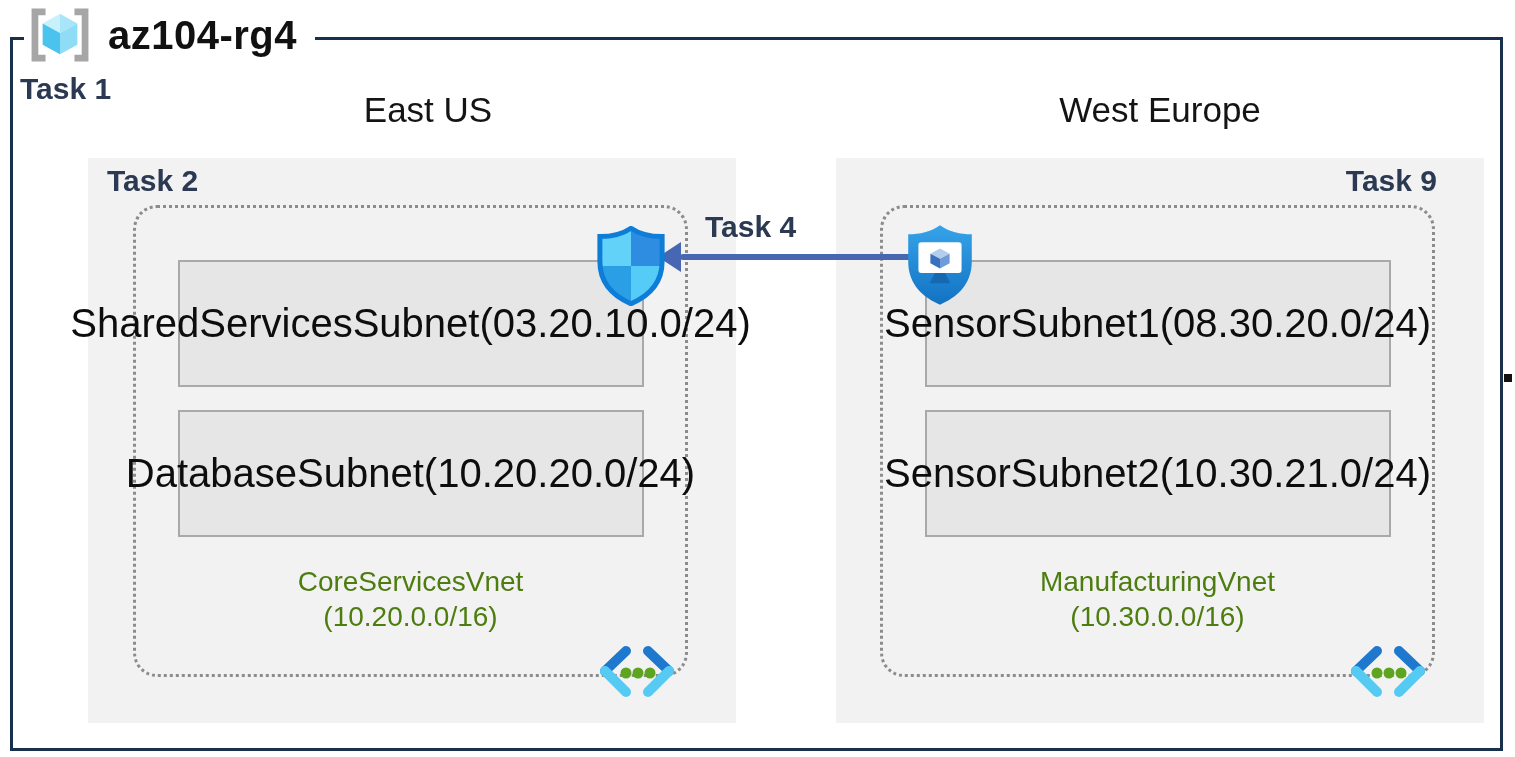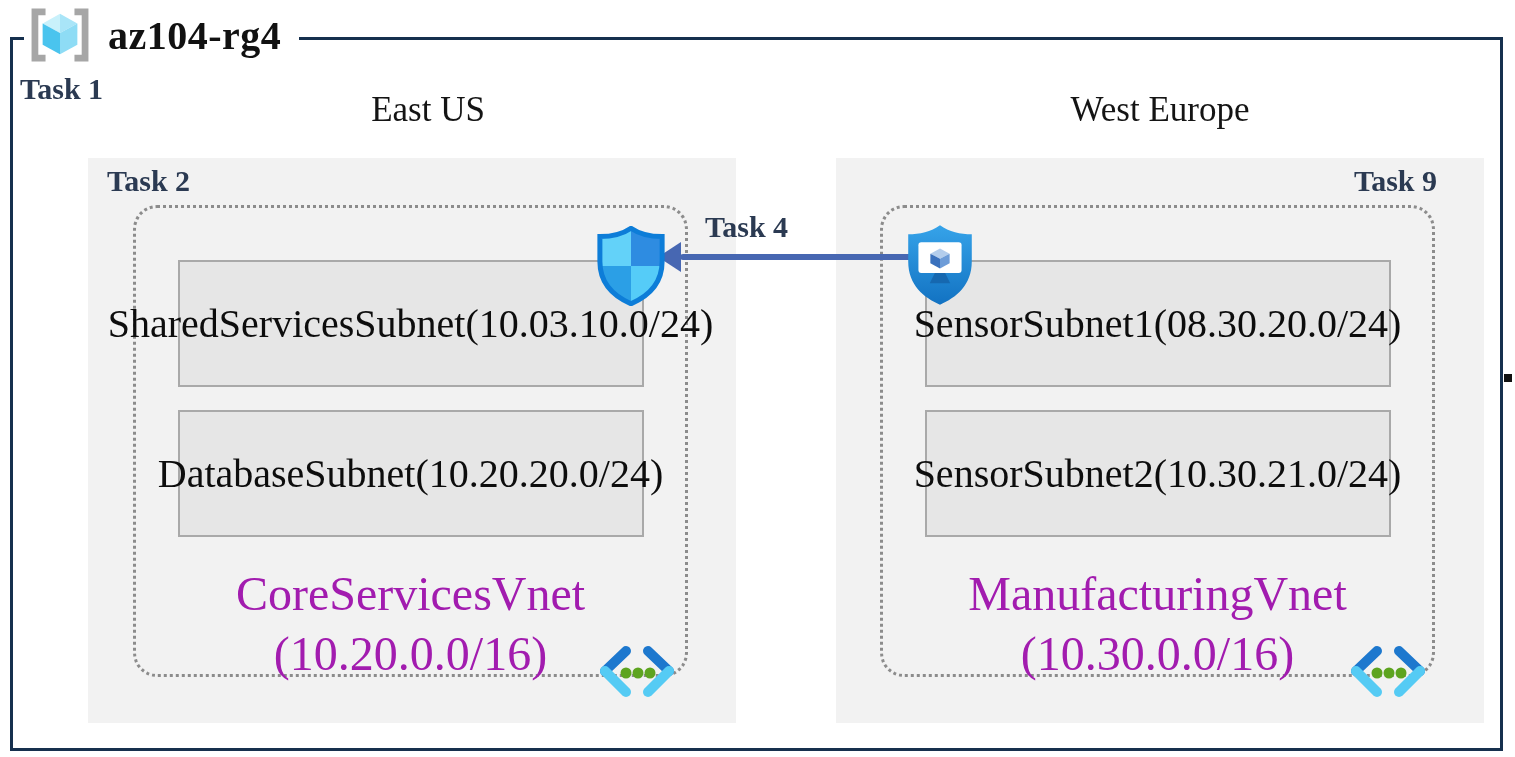--- a/index.html
+++ b/index.html
@@ -1,18 +1,18 @@
 <!DOCTYPE html>
 <html><head>
 <meta charset="utf-8">
 <style>
   html,body{margin:0;padding:0;background:#fff;}
   .canvas{
     position:relative;width:1515px;height:757px;background:#ffffff;overflow:hidden;
-    font-family:Liberation Serif, serif;color:#141414;
+    font-family:Liberation Sans, sans-serif;color:#141414;
   }
   
   .rg-border{position:absolute;left:10px;top:37px;right:12px;bottom:6px;border:3px solid #16304e;}
   .rg-header{
     position:absolute;left:24px;top:4px;height:62px;z-index:3;
     display:flex;align-items:center;gap:14px;background:#ffffff;padding:0 18px 0 2px;
   }
   .rg-title{font-size:40px;font-weight:bold;color:#111;letter-spacing:0.5px;}
   .task-label{position:absolute;font-size:30px;font-weight:bold;color:#2b3a52;z-index:4;}
   .task1{left:20px;top:72px;}
@@ -35,21 +35,21 @@
   .subnet{
     position:absolute;left:50%;transform:translateX(-50%);width:466px;height:127px;
     background:#e6e6e6;border:2px solid #a9a9a9;box-sizing:border-box;
     display:flex;flex-direction:row;align-items:center;justify-content:center;
     font-size:40px;line-height:1.28;text-align:center;color:#0d0d0d;
   }
   .subnet-1{top:52px;}
   .subnet-2{top:202px;}
   .vnet-label{
     position:absolute;top:356px;left:0;width:100%;text-align:center;
-    font-size:48px;line-height:1.25;color:#a21caf;
+    font-size:28px;line-height:1.25;color:#4d7c0f;
   }
   .vnet-label span{display:block;}
   .subnet span{display:block;}
   .vnet-icon{position:absolute;z-index:5;}
   .vnet-icon-east{right:6px;bottom:-27px;}
   .vnet-icon-west{right:2px;bottom:-27px;}
   
   .task4{left:705px;top:210px;width:160px;}
   .arrow-line{position:absolute;left:680px;top:254px;width:286px;height:6px;background:#4767b2;border-radius:3px;z-index:4;}
   .arrow-head{
@@ -87,21 +87,21 @@
   <div class="panel panel-east">
     <div class="task-label task2">Task 2</div>
   </div>
   <div class="panel panel-west">
     <div class="task-label task3">Task 9</div>
   </div>
 
   <div class="vnet-box vnet-east">
     <div class="subnet subnet-1">
       <span>SharedServicesSubnet</span>
-      <span>(10.03.10.0/24)</span>
+      <span>(03.20.10.0/24)</span>
     </div>
     <div class="subnet subnet-2">
       <span>DatabaseSubnet</span>
       <span>(10.20.20.0/24)</span>
     </div>
     <div class="vnet-label">
       <span>CoreServicesVnet</span>
       <span>(10.20.0.0/16)</span>
     </div>
     <svg class="vnet-icon vnet-icon-east" width="84" height="58" viewBox="0 0 84 56">

